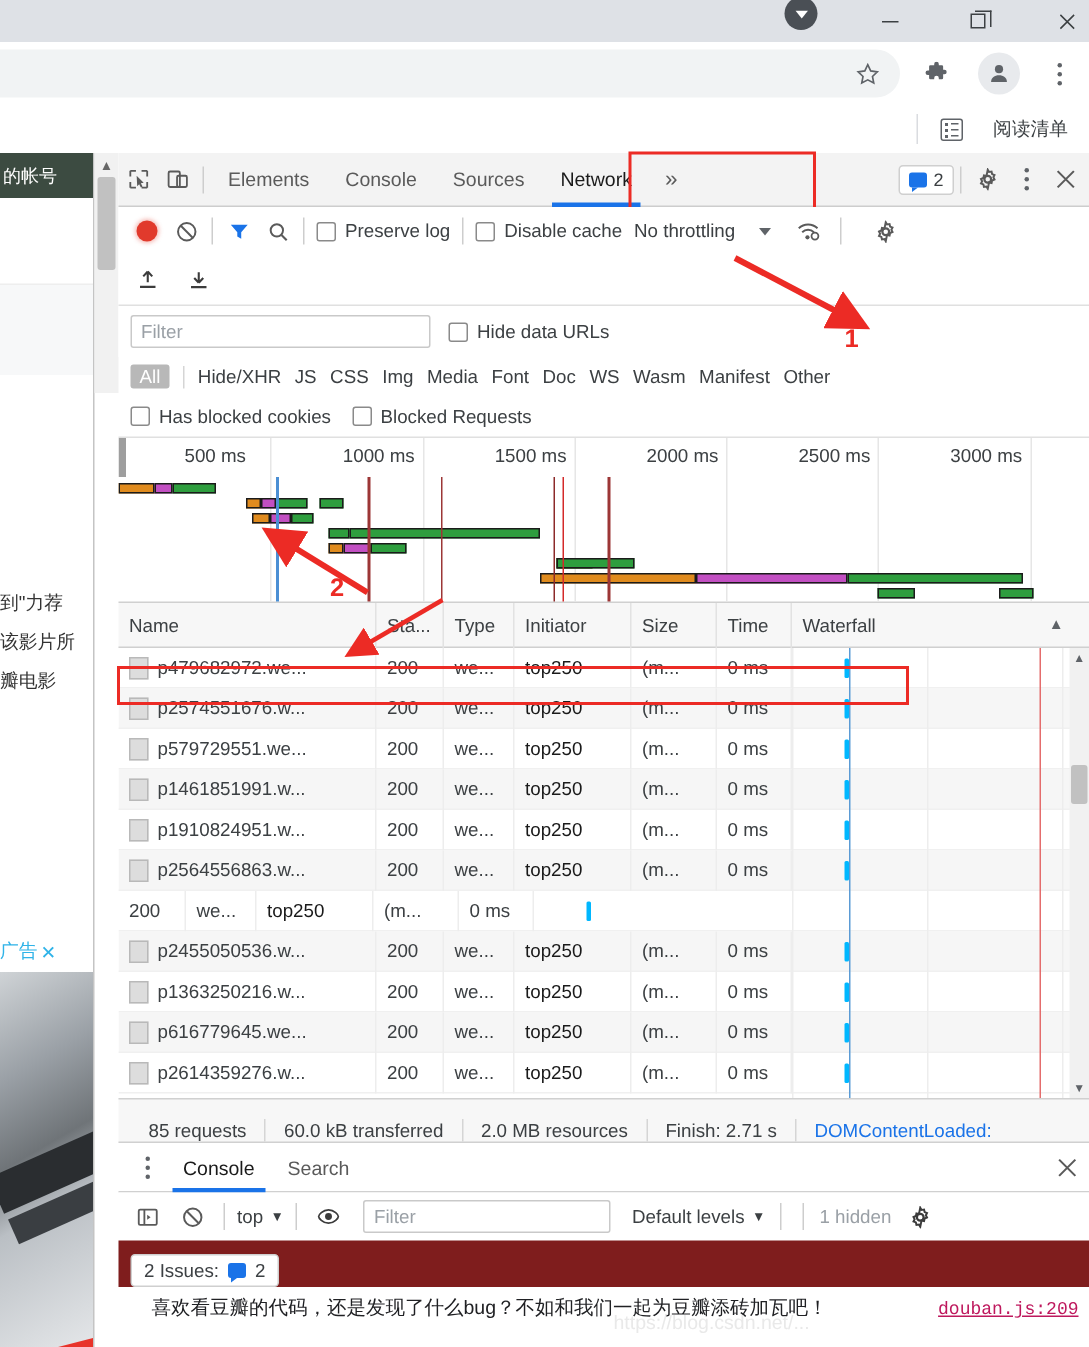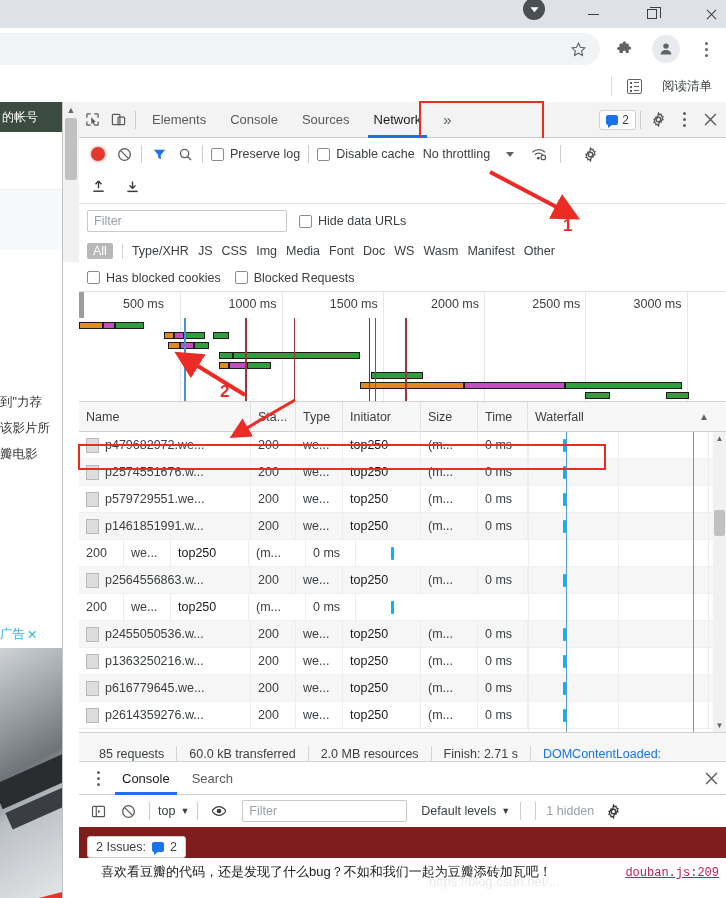--- a/index.html
+++ b/index.html
@@ -134,21 +134,21 @@
   .console-filter{ width:165px; height:22px; border:1px solid #c9c9c9; border-radius:2px; font-size:12.5px; padding:0 6px; font-family:inherit; color:#3c4043; }
   .console-filter::placeholder{ color:#9aa0a6; }
   .lvl{ font-size:12.5px; color:#3c4043; cursor:pointer; display:flex; align-items:center; gap:5px; white-space:nowrap; }
   .hidden-txt{ font-size:12.5px; color:#9aa0a6; white-space:nowrap; }
 
   .issues-bar{ position:absolute; left:16px; top:725px; width:648px; height:31px; background:#7f1d1d; display:flex; align-items:flex-end; padding-left:8px; }
   .issues-btn{ display:flex; align-items:center; gap:6px; border:1px solid #cfcfcf; border-radius:3px; padding:3px 8px; font-size:12.5px; color:#3c4043; cursor:pointer; background:#fff; }
 
   .console-msg{ position:absolute; left:16px; top:756px; width:648px; height:40px; padding:4px 8px 0 22px; font-size:13px; color:#202124; line-height:19px; overflow:hidden; }
   .msg-src{ position:absolute; right:8px; top:6px; font-family:Liberation Mono, monospace; font-size:12px; color:#be185d; text-decoration:underline; cursor:pointer; }
-  .watermark{ position:absolute; left:330px; top:14px; font-size:13px; color:#e9e9e9; white-space:nowrap;margin-left:20px; }
+  .watermark{ position:absolute; left:330px; top:14px; font-size:13px; color:#e9e9e9; white-space:nowrap; }
 
   
   .anno-num{ position:absolute; color:#ec2b25; font-size:17px; font-weight:600; }
   svg.anno{ position:absolute; overflow:visible; pointer-events:none; }
 </style>
 </head>
 <body>
 
 <div id="root">
 
@@ -352,21 +352,21 @@
       <input class="filter-input" placeholder="Filter" style="">
       <label class="ckwrap">
         <span class="ckbox"></span>
         <span>Hide data URLs</span>
       </label>
     </div>
 
     <div class="dt-types">
       <span class="type-chip sel">All</span>
       <span class="chip-sep"></span>
-      <span class="type-chip">Type/XHR</span>
+      <span class="type-chip">Hide/XHR</span>
       <span class="type-chip">JS</span>
       <span class="type-chip">CSS</span>
       <span class="type-chip">Img</span>
       <span class="type-chip">Media</span>
       <span class="type-chip">Font</span>
       <span class="type-chip">Doc</span>
       <span class="type-chip">WS</span>
       <span class="type-chip">Wasm</span>
       <span class="type-chip">Manifest</span>
       <span class="type-chip">Other</span>
@@ -537,20 +537,24 @@
             <span>(m...</span>
           </div>
           <div class="td" style="width:50px">
             <span>0 ms</span>
           </div>
           <div class="wf-cell">
             <span class="wf-bar"></span>
           </div>
         </div>
         <div class="trow">
+          <div class="td" style="width:172px">
+            <span class="thumb"></span>
+            <span>p1910824951.w...</span>
+          </div>
           <div class="td" style="width:45px">
             <span>200</span>
           </div>
           <div class="td" style="width:47px">
             <span>we...</span>
           </div>
           <div class="td" style="width:78px">
             <span class="init-link">top250</span>
           </div>
           <div class="td" style="width:57px">

